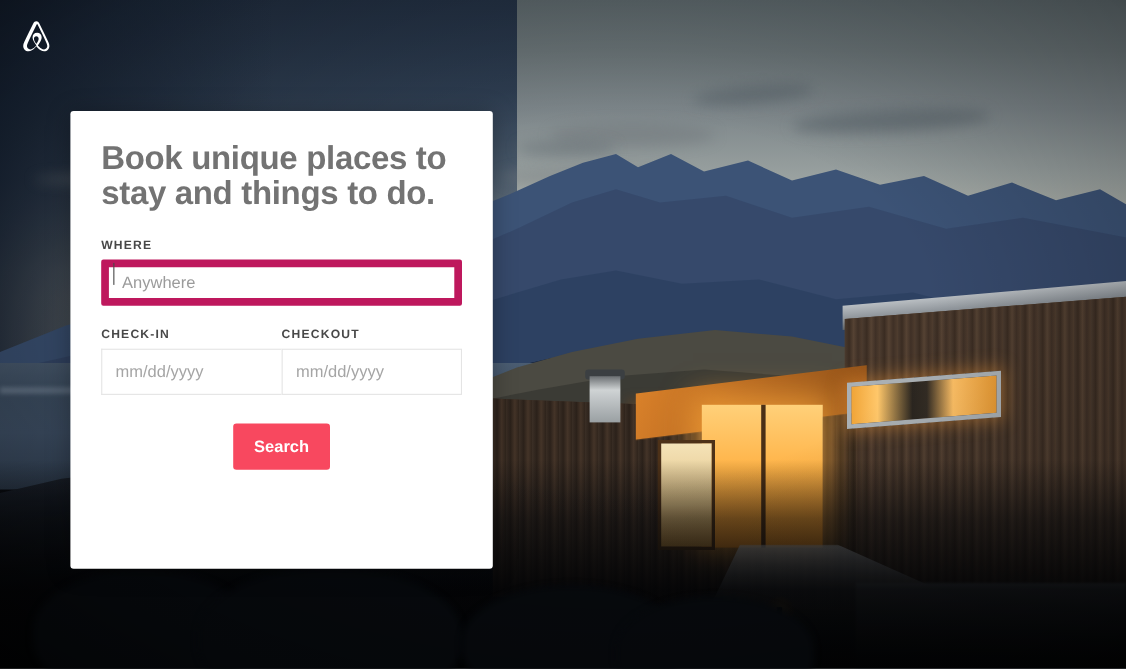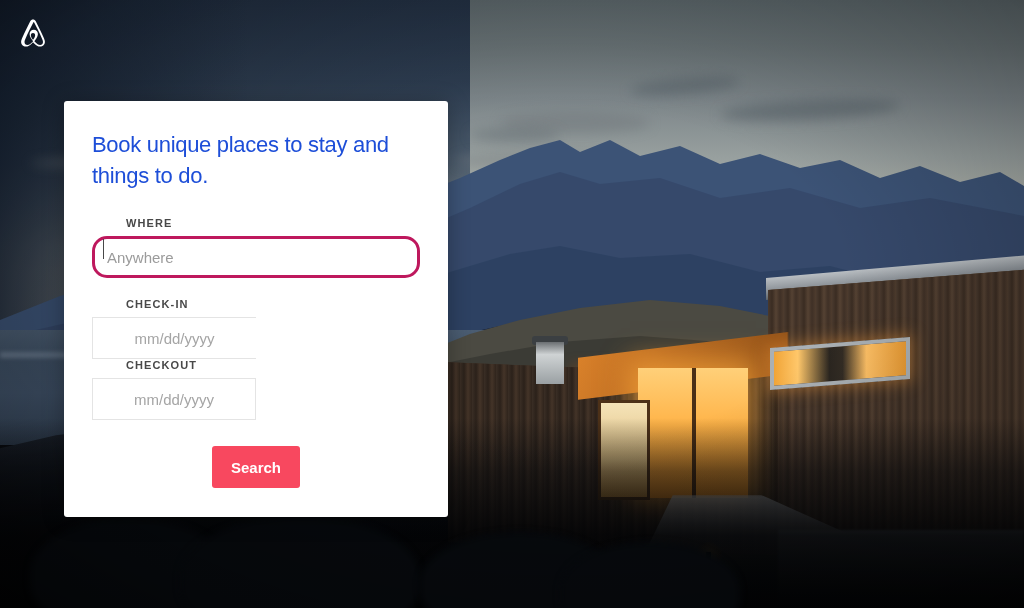--- a/index.html
+++ b/index.html
@@ -218,66 +218,64 @@
     position: absolute;
     left: 64px; top: 101px;
     width: 384px; height: 416px;
     background: #ffffff;
     border-radius: 3px;
     box-shadow: 0 2px 22px rgba(0,0,0,.30);
     padding: 28px;
   }
 
   .card-title {
-    font-size: 22px;
+    font-size: 30px;
     line-height: 31px;
-    font-weight: normal;
-    color: #1d4ed8;
+    font-weight: bold;
+    color: #737373;
     letter-spacing: -.3px;
     margin-bottom: 26px;
   }
 
   .field-label {
     font-size: 11px;
     font-weight: bold;
     letter-spacing: 1.1px;
     color: #484848;
     margin-bottom: 7px;
-    margin-left: 34px;
   }
 
   .text-input {
     width: 328px;
     height: 42px;
-    border: 3px solid #be185d;
-    border-radius: 15px;
+    border: 7px solid #be185d;
+    border-radius: 2px;
     padding: 0 12px;
     font-size: 15px;
     color: #484848;
     outline: none;
     background: #fff;
     display: block;
   }
   .text-input::placeholder { color: #9b9b9b; }
 
-  .dates-row { display: flex; margin-top: 20px; flex-direction: column; }
+  .dates-row { display: flex; margin-top: 20px; }
   .date-group { width: 164px; }
   .date-input {
     width: 164px;
     height: 42px;
     border: 1px solid #e4e4e4;
     border-radius: 0;
-    padding: 0 25px;
+    padding: 0 12px;
     font-size: 15px;
     color: #484848;
     outline: none;
     background: #fff;
     display: block;
     font-family: "Liberation Sans", sans-serif;
-    text-align: center;
   }
   .date-group.first .date-input { border-right: none; }
   .date-input::placeholder { color: #a5a5a5; }
 
   .guests-block { margin-top: 20px; }
   .select-wrap { position: relative; width: 328px; }
   .select-box {
     width: 328px;
     height: 42px;
     border: 1px solid #e4e4e4;

